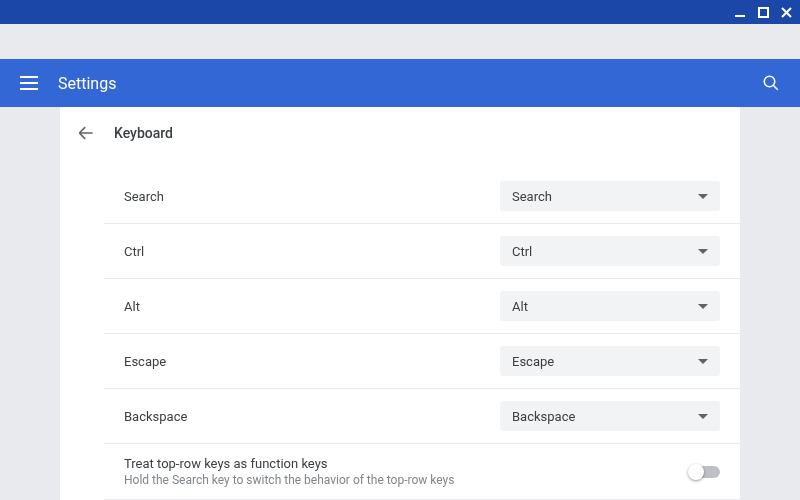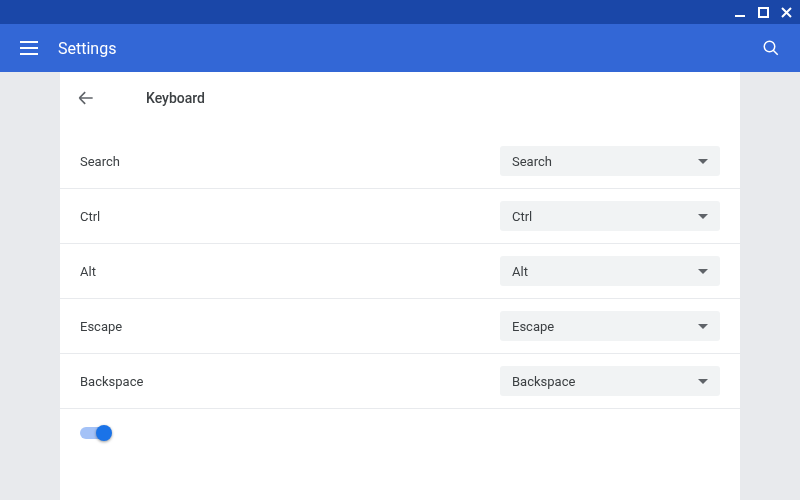--- a/index.html
+++ b/index.html
@@ -1,35 +1,35 @@
 <!DOCTYPE html>
 <html><head>
 <meta charset="utf-8">
 <style>
   * { box-sizing: border-box; margin: 0; padding: 0; font-family: Roboto, Arial, sans-serif; }
   body { width: 800px; height: 500px; overflow: hidden; background: #e8eaed; }
   
   .titlebar { height: 24px; background: #1a47a8; display: flex; justify-content: flex-end; align-items: center; padding: 0 8px; gap: 12px; }
   .titlebar-btn { color: #fff; font-size: 12px; cursor: pointer; display: flex; align-items: center; }
   
-  .appbar { height: 48px; background: #3367d6; display: flex; align-items: center; padding: 0 20px; color: #fff; }
+  .appbar { height: 48px; background: #3367d6; display: flex; align-items: center; padding: 0 20px; color: #fff; margin-top: 35px; }
   .hamburger { width: 18px; height: 14px; display: flex; flex-direction: column; justify-content: space-between; cursor: pointer; margin-right: 20px; }
   .hamburger span { height: 2px; background: #fff; }
   .appbar-title { font-size: 16px; font-weight: 400; flex: 1; }
   .search-icon { width: 18px; height: 18px; cursor: pointer; }
   
   .page { background: #e8eaed; height: calc(500px - 72px); padding: 0 60px; overflow: hidden; }
   .card { background: #fff; min-height: 100%; }
   
-  .card-header { display: flex; align-items: center; padding: 16px 20px 16px 16px; gap: 32px; }
+  .card-header { display: flex; align-items: center; padding: 16px 20px 16px 16px; }
   .back-arrow { width: 20px; height: 20px; margin-right: 18px; cursor: pointer; }
   .card-title { font-size: 14px; font-weight: 500; color: #3c4043; }
   
   .rows { padding: 0 0 0 0; }
-  .row { display: flex; align-items: center; padding: 12px 20px; border-top: 1px solid #e8eaed; min-height: 48px; }
+  .row { display: flex; align-items: center; padding: 12px 20px; border-top: 1px solid #e8eaed; min-height: 48px; margin-left: 44px; }
   .row:first-child { border-top: none; margin-top: 10px; }
   .row-label { flex: 1; font-size: 13px; color: #3c4043; }
   .row-sub { font-size: 12px; color: #80868b; margin-top: 2px; }
   
   .dropdown { width: 220px; height: 30px; background: #f1f3f4; border-radius: 3px; display: flex; align-items: center; padding: 0 12px; justify-content: space-between; cursor: pointer; font-size: 13px; color: #3c4043; }
   .caret { width: 0; height: 0; border-left: 5px solid transparent; border-right: 5px solid transparent; border-top: 5px solid #5f6368; }
   
   .toggle { width: 30px; height: 12px; border-radius: 6px; position: relative; cursor: pointer; }
   .toggle.off { background: #bdc1c6; }
   .toggle.off::after { content:''; position:absolute; width:16px; height:16px; border-radius:50%; background:#fff; top:-2px; left:-2px; box-shadow:0 1px 3px rgba(0,0,0,.4); }
@@ -114,20 +114,27 @@
       </div>
 
       <div class="row">
         <div class="row-label">Backspace</div>
         <div class="dropdown">
           <span>Backspace</span>
           <span class="caret"></span>
         </div>
       </div>
 
+      <div class="row">
+        <div class="row-label">
+          <div>Treat top-row keys as function keys</div>
+          <div class="row-sub">Hold the Search key to switch the behavior of the top-row keys</div>
+        </div>
+        <div class="toggle off"></div>
+      </div>
 
       <div class="row">
         <div class="toggle on"></div>
       </div>
 
     </div>
   </div>
 </div>
 
 </body></html>

